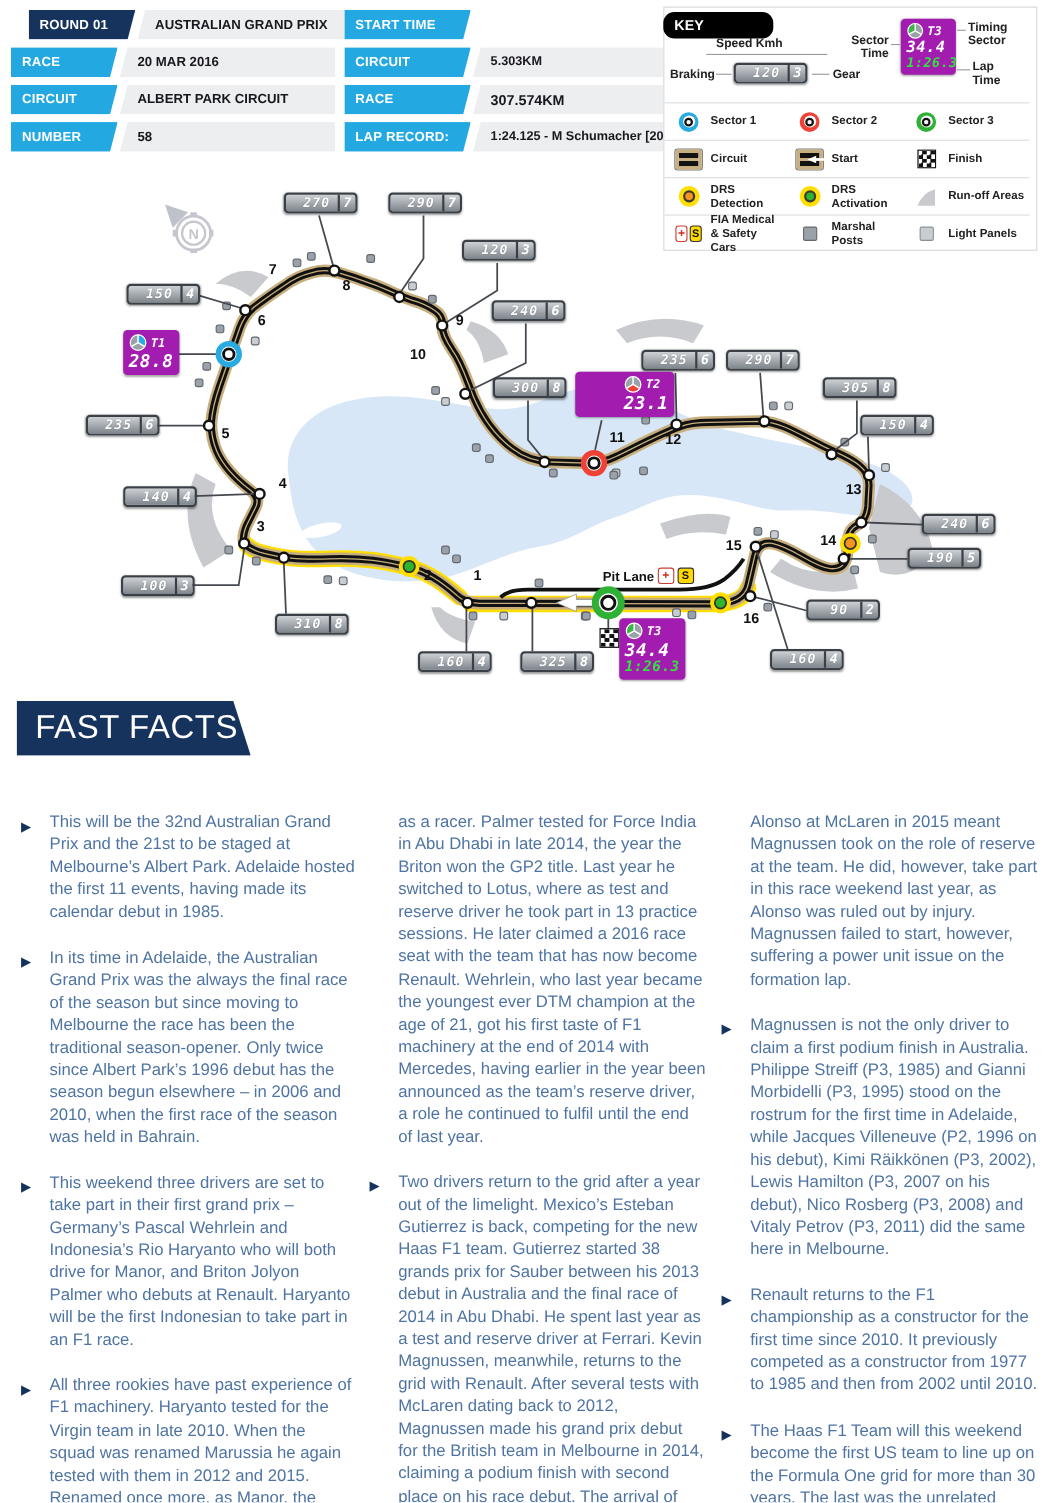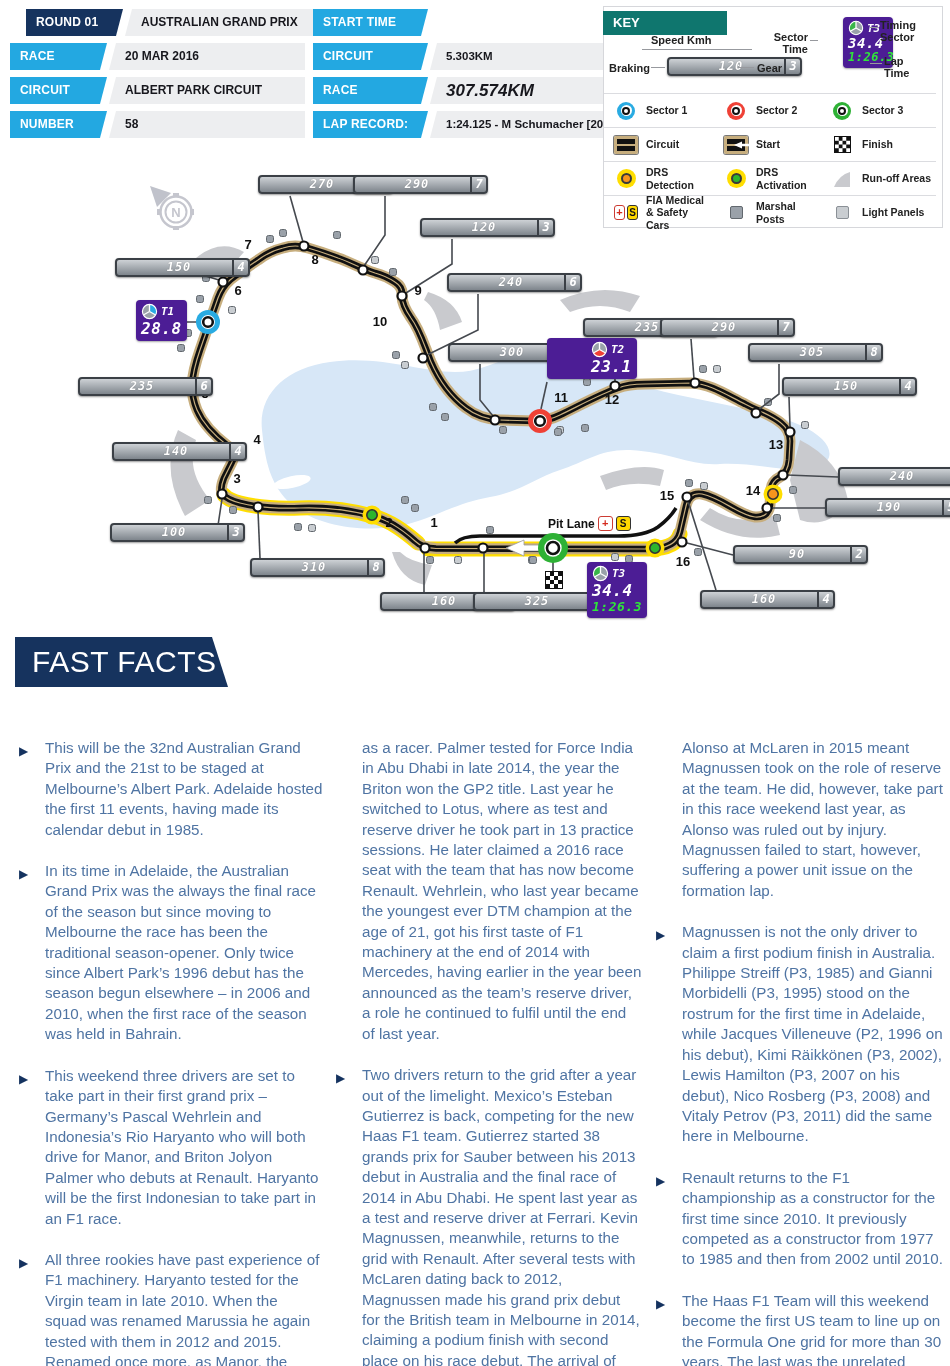--- a/index.html
+++ b/index.html
@@ -12,22 +12,22 @@
       padding:0 14px 0 10px;letter-spacing:.2px;
       clip-path:polygon(0 0,100% 0,calc(100% - 7px) 100%,0 100%);background:#23A8E1;}
   .info-label.navy{background:#16335E;}
   .info-value{box-sizing:border-box;margin-left:2px;background:#EDEEF0;color:#17171d;
       font:700 12px/27px "Liberation Sans",sans-serif;padding:0 8px 0 16px;
       clip-path:polygon(7px 0,100% 0,100% 100%,0 100%);white-space:nowrap;}
 
   
   #key{position:absolute;left:603px;top:6px;width:340px;height:222px;background:#fff;
        border:1px solid #D6D7DB;box-sizing:border-box;}
-  #key-title{position:absolute;left:-1px;top:4px;width:124px;height:24px;background:#0f766e;
-       color:#fff;font:700 13px/24px "Liberation Sans",sans-serif;padding-left:10px;box-sizing:border-box;}
+  #key-title{position:absolute;left:-1px;top:4px;width:100px;height:24px;background:#000000;
+       color:#fff;font:700 13px/24px "Liberation Sans",sans-serif;padding-left:10px;box-sizing:border-box;border-radius:10px;}
   .klabel{position:absolute;font:700 11px/12px "Liberation Sans",sans-serif;color:#222;}
   .kline{position:absolute;height:1px;background:#97999E;}
   #key-legend{position:absolute;left:0;top:86px;right:0;bottom:0;display:grid;
        grid-template-columns:110px 106px 116px;grid-auto-rows:34px;}
   .kcell{display:flex;align-items:center;gap:8px;padding-left:10px;border-top:1px solid #DBDCE0;}
   .kcell .klab{font:700 10.5px/1.2 "Liberation Sans",sans-serif;color:#222;}
   .icon-slot{width:24px;display:flex;justify-content:center;flex:none;}
 
   .ring-outer{width:18px;height:18px;border-radius:50%;display:flex;align-items:center;justify-content:center;}
   .ring-mid{width:11px;height:11px;background:#fff;border-radius:50%;display:flex;align-items:center;justify-content:center;}
@@ -48,30 +48,30 @@
        font:700 10px/13px "Liberation Sans",sans-serif;text-align:center;display:inline-block;}
   .msq{width:11px;height:11px;background:#9AA1A9;border:1px solid #62686E;border-radius:2px;display:inline-block;}
   .lsq{width:11px;height:11px;background:#C9CDD1;border:1px solid #8A9096;border-radius:2px;display:inline-block;}
 
   
   #map-layer{position:absolute;left:0;top:0;width:950px;height:660px;}
   #map-svg{position:absolute;left:0;top:0;}
 
   .spd{position:absolute;display:inline-flex;align-items:flex-start;height:15px;
        border:2px solid #3B4046;border-radius:4px;background:linear-gradient(#CDD1D5,#7E858C);
-       box-shadow:0 1px 2px rgba(0,0,0,.4);gap:34px;}
+       box-shadow:0 1px 2px rgba(0,0,0,.4);}
   .brk{width:7px;background:linear-gradient(#B6BBC1,#70767D);border-right:2px solid #3B4046;border-radius:2px 0 0 2px;}
   .brk.on{background:linear-gradient(#F2614F,#C02718);}
   .sval{min-width:34px;text-align:center;font:italic 700 12px/15px "DejaVu Sans Mono",monospace;
         color:#fff;padding:0 2px;letter-spacing:1px;text-shadow:0 0 1px rgba(0,0,0,.4);}
   .sgear{width:14px;border-left:2px solid #3B4046;text-align:center;
         font:italic 700 12px/15px "DejaVu Sans Mono",monospace;color:#fff;}
 
-  .tbox{position:absolute;background:#4c1d95;border-radius:4px;padding:3px 5px;box-sizing:border-box;
-        box-shadow:0 1px 2px rgba(0,0,0,.35);margin-left:24px;}
+  .tbox{position:absolute;background:#a21caf;border-radius:4px;padding:3px 5px;box-sizing:border-box;
+        box-shadow:0 1px 2px rgba(0,0,0,.35);}
   .trow{display:flex;align-items:center;gap:3px;}
   .tid{font:italic 700 11px "DejaVu Sans Mono",monospace;color:#fff;}
   .ttime{font:italic 700 16px/1.1 "DejaVu Sans Mono",monospace;color:#fff;letter-spacing:.5px;}
   .tlap{font:italic 700 13px/1.15 "DejaVu Sans Mono",monospace;color:#2FE53A;letter-spacing:.5px;}
   .key-tbox .ttime{font-size:14px;}
   .key-tbox .tlap{font-size:12px;}
 
   .pit-label{position:absolute;font:700 12px "Liberation Sans",sans-serif;color:#111;display:flex;align-items:center;gap:3px;}
   .flag{position:absolute;width:16px;height:16px;border:1px solid #111;
         background:repeating-conic-gradient(#111 0% 25%,#fff 0% 50%);background-size:8px 8px;}
@@ -457,21 +457,21 @@
     <div class="info-row" style="left:313px;top:9px;">
         <div class="info-label" style="width:115px;">START TIME</div>
         <div class="info-value" style="width:176px;font-size:11px;margin-top:32px;">16:00 Local - 05:00 GMT</div>
       </div>
     <div class="info-row" style="left:313px;top:43px;">
         <div class="info-label" style="width:115px;">CIRCUIT LENGTH:</div>
         <div class="info-value" style="width:176px;font-size:11.5px;">5.303KM</div>
       </div>
     <div class="info-row" style="left:313px;top:77px;">
         <div class="info-label" style="width:115px;">RACE DISTANCE:</div>
-        <div class="info-value" style="width:176px;font-size:17px;font-style:italic;">307.574KM</div>
+        <div class="info-value" style="width:176px;font-size:13px;">307.574KM</div>
       </div>
     <div class="info-row" style="left:313px;top:111px;">
         <div class="info-label" style="width:115px;">LAP RECORD:</div>
         <div class="info-value" style="width:176px;font-size:11.5px;">1:24.125 - M Schumacher [2004]</div>
       </div>
   </div>
 
   <div id="key">
     <div id="key-title">KEY</div>
 

